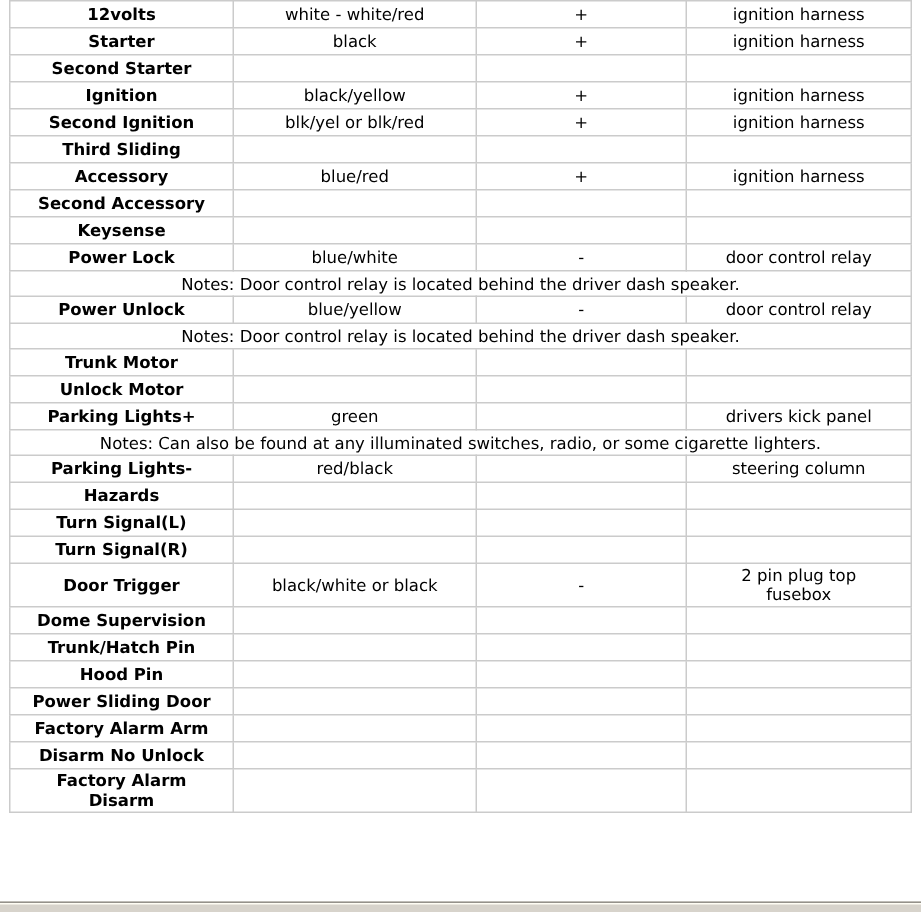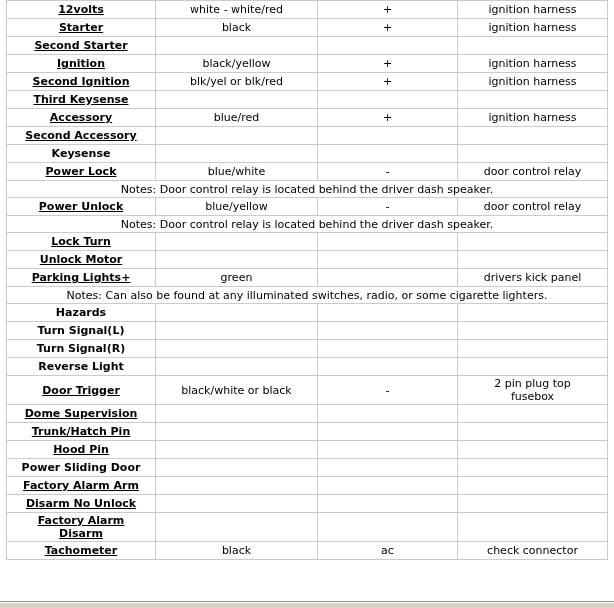--- a/index.html
+++ b/index.html
@@ -44,21 +44,20 @@
   td.label-cell{
     font-weight:bold;
   }
   .wire-label{
     font-weight:bold;
     color:#000000;
     text-decoration:none;
     cursor:default;
   }
   .wire-label.linked{
-    text-decoration:underline;
     cursor:pointer;
   }
   td.notes-cell{
     text-align:left;
     font-weight:normal;
     padding-left:3px;
   }
   .bottom-bar{
     position:absolute;
     left:0;
@@ -107,21 +106,21 @@
             <td>+</td>
             <td>ignition harness</td>
           </tr>
           <tr class="row-wire">
             <td class="label-cell"><span class="wire-label linked">Second Ignition</span></td>
             <td>blk/yel or blk/red</td>
             <td>+</td>
             <td>ignition harness</td>
           </tr>
           <tr class="row-wire">
-            <td class="label-cell"><span class="wire-label linked">Third Keysense</span></td>
+            <td class="label-cell"><span class="wire-label linked">Third Sliding</span></td>
             <td></td>
             <td></td>
             <td></td>
           </tr>
           <tr class="row-wire">
             <td class="label-cell"><span class="wire-label linked">Accessory</span></td>
             <td>blue/red</td>
             <td>+</td>
             <td>ignition harness</td>
           </tr>
@@ -149,60 +148,60 @@
           <tr class="row-wire">
             <td class="label-cell"><span class="wire-label linked">Power Unlock</span></td>
             <td>blue/yellow</td>
             <td>-</td>
             <td>door control relay</td>
           </tr>
           <tr class="row-notes">
             <td colspan="4" class="notes-cell">Notes: Door control relay is located behind the driver dash speaker.</td>
           </tr>
           <tr class="row-wire">
-            <td class="label-cell"><span class="wire-label linked">Lock Turn</span></td>
+            <td class="label-cell"><span class="wire-label linked">Trunk Motor</span></td>
             <td></td>
             <td></td>
             <td></td>
           </tr>
           <tr class="row-wire">
             <td class="label-cell"><span class="wire-label linked">Unlock Motor</span></td>
             <td></td>
             <td></td>
             <td></td>
           </tr>
           <tr class="row-wire">
             <td class="label-cell"><span class="wire-label linked">Parking Lights+</span></td>
             <td>green</td>
             <td></td>
             <td>drivers kick panel</td>
           </tr>
           <tr class="row-notes">
             <td colspan="4" class="notes-cell">Notes: Can also be found at any illuminated switches, radio, or some cigarette lighters.</td>
           </tr>
           <tr class="row-wire">
+            <td class="label-cell"><span class="wire-label linked">Parking Lights-</span></td>
+            <td>red/black</td>
+            <td></td>
+            <td>steering column</td>
+          </tr>
+          <tr class="row-wire">
             <td class="label-cell"><span class="wire-label">Hazards</span></td>
             <td></td>
             <td></td>
             <td></td>
           </tr>
           <tr class="row-wire">
             <td class="label-cell"><span class="wire-label">Turn Signal(L)</span></td>
             <td></td>
             <td></td>
             <td></td>
           </tr>
           <tr class="row-wire">
             <td class="label-cell"><span class="wire-label">Turn Signal(R)</span></td>
-            <td></td>
-            <td></td>
-            <td></td>
-          </tr>
-          <tr class="row-wire">
-            <td class="label-cell"><span class="wire-label">Reverse Light</span></td>
             <td></td>
             <td></td>
             <td></td>
           </tr>
           <tr class="row-wire">
             <td class="label-cell"><span class="wire-label linked">Door Trigger</span></td>
             <td>black/white or black</td>
             <td>-</td>
             <td>2 pin plug top
 fusebox</td>
@@ -242,24 +241,18 @@
             <td></td>
             <td></td>
             <td></td>
           </tr>
           <tr class="row-wire">
             <td class="label-cell"><span class="wire-label linked">Factory Alarm
 Disarm</span></td>
             <td></td>
             <td></td>
             <td></td>
-          </tr>
-          <tr class="row-wire">
-            <td class="label-cell"><span class="wire-label linked">Tachometer</span></td>
-            <td>black</td>
-            <td>ac</td>
-            <td>check connector</td>
           </tr>
         </tbody>
     </table>
   </div>
   <div class="bottom-bar"></div>
 </div>
 
 </body></html>

